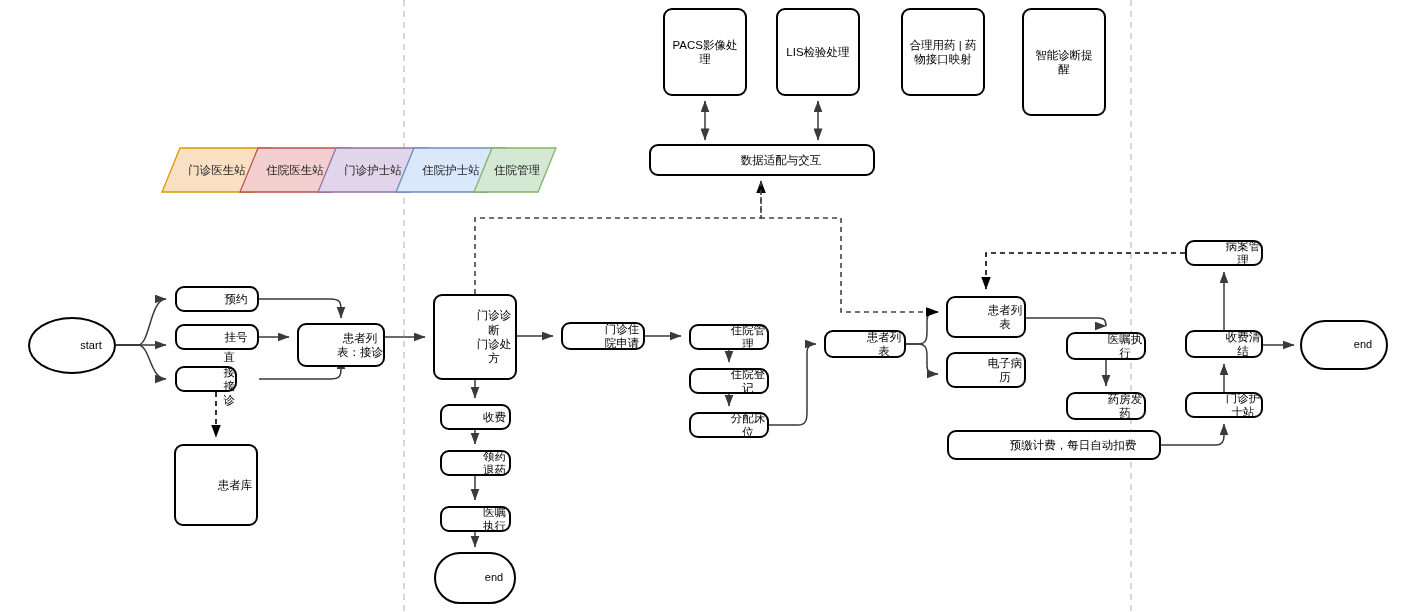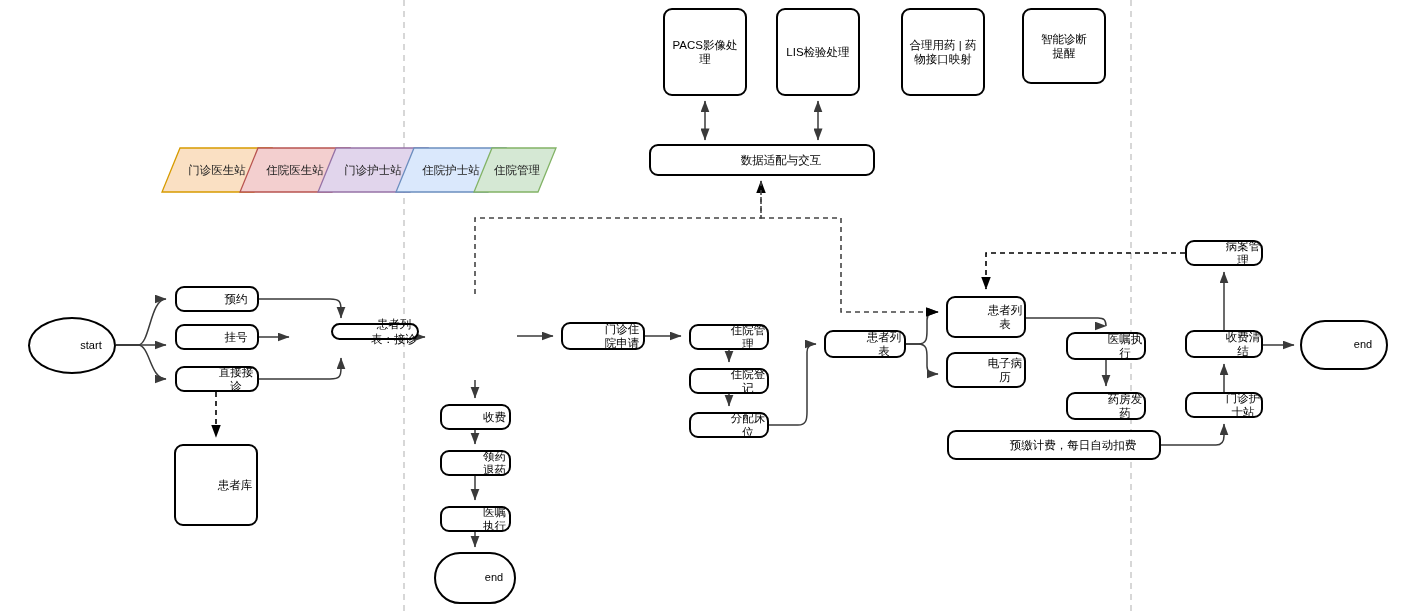--- a/index.html
+++ b/index.html
@@ -121,47 +121,51 @@
 
   <div class="node rbox" style="left:663px;top:8px;width:84px;height:88px;padding:16px 6px;">
     <span>PACS影像处理</span>
   </div>
   <div class="node rbox" style="left:776px;top:8px;width:84px;height:88px;padding:0 6px;">
     <span>LIS检验处理</span>
   </div>
   <div class="node rbox" style="left:901px;top:8px;width:84px;height:88px;padding:0 5px;">
     <span>合理用药 | 药物接口映射</span>
   </div>
-  <div class="node rbox" style="left:1022px;top:8px;width:84px;height:76px;padding:0 12px;">
+  <div class="node rbox" style="left:1022px;top:8px;width:84px;height:108px;padding:0 6px;">
     <span>智能诊断提醒</span>
   </div>
 
   <div class="node rbox" style="left:649px;top:144px;width:226px;height:32px;">
     <span>数据适配与交互</span>
   </div>
 
   <div class="node ell" style="left:28px;top:317px;width:88px;height:57px;">
     <span class="en">start</span>
   </div>
   <div class="node rbox" style="left:175px;top:286px;width:84px;height:26px;">
     <span>预约</span>
   </div>
   <div class="node rbox" style="left:175px;top:324px;width:84px;height:26px;">
     <span>挂号</span>
   </div>
-  <div class="node rbox" style="left:175px;top:366px;width:84px;height:26px;">
+  <div class="node rbox" style="left:175px;top:366px;width:62px;height:26px;text-align:right;">
     <span>直接接诊</span>
   </div>
   <div class="node rbox" style="left:174px;top:444px;width:84px;height:82px;">
     <span>患者库</span>
   </div>
-  <div class="node rbox" style="left:297px;top:323px;width:88px;height:17px;margin-left:34px;">
+  <div class="node rbox" style="left:297px;top:323px;width:88px;height:44px;">
     <span>患者列表：接诊</span>
   </div>
 
+  <div class="node rbox" style="left:433px;top:294px;width:84px;height:86px;">
+    <span>门诊诊断
+门诊处方</span>
+  </div>
   <div class="node rbox" style="left:440px;top:404px;width:71px;height:26px;">
     <span>收费</span>
   </div>
   <div class="node rbox" style="left:440px;top:450px;width:71px;height:26px;">
     <span>领药退药</span>
   </div>
   <div class="node rbox" style="left:440px;top:506px;width:71px;height:26px;">
     <span>医嘱执行</span>
   </div>
   <div class="node stadium" style="left:434px;top:552px;width:82px;height:52px;">

